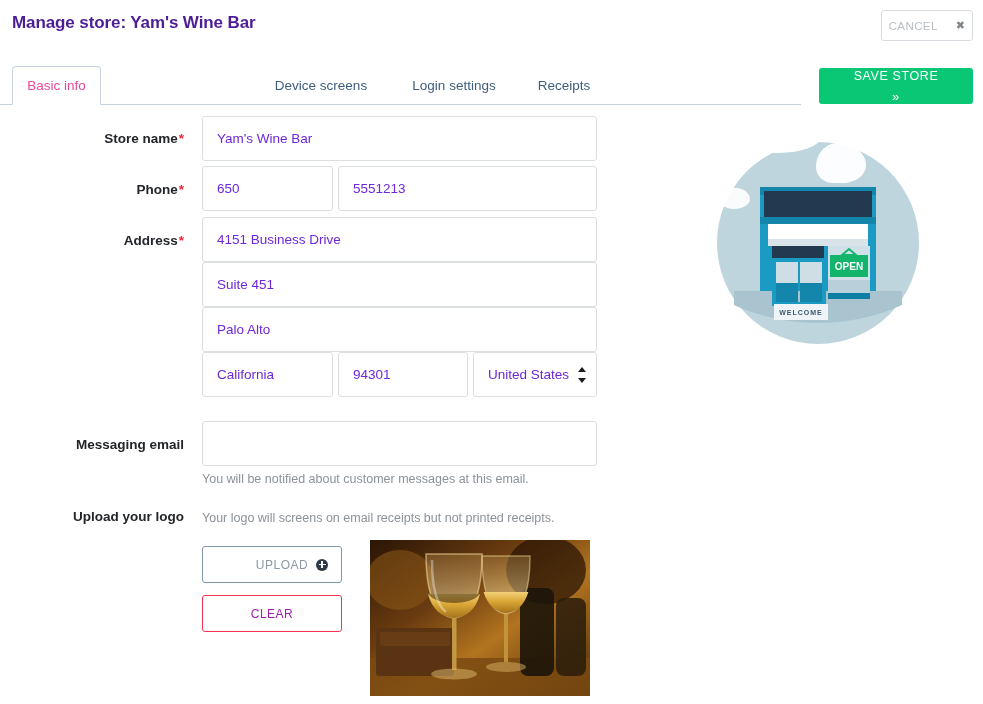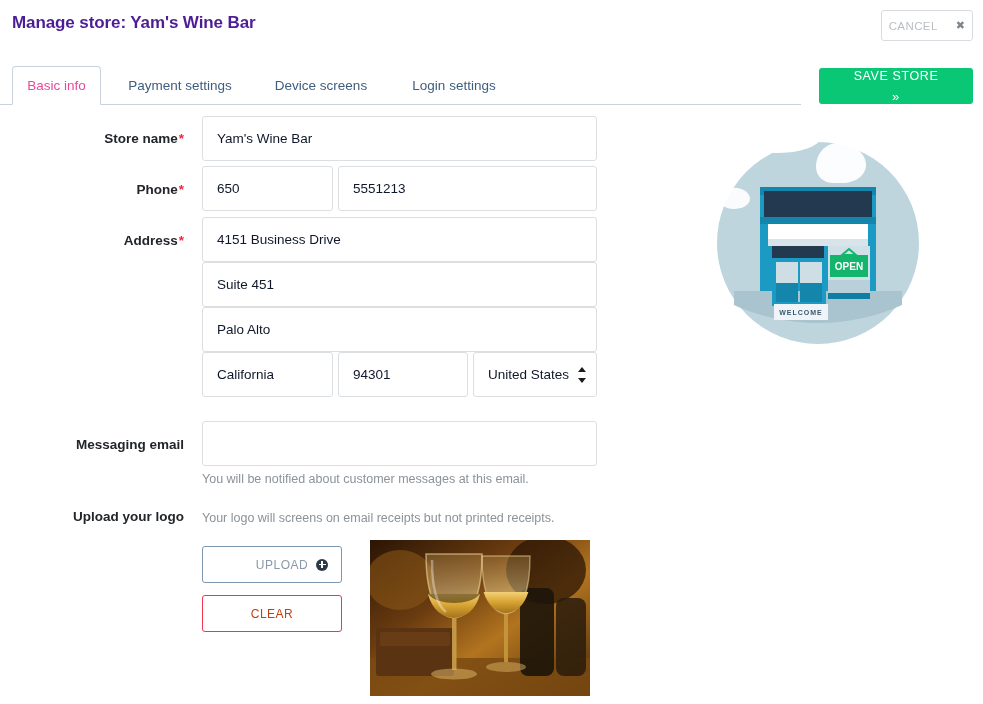--- a/index.html
+++ b/index.html
@@ -119,21 +119,21 @@
   .req { color: #f0263c; font-weight: bold; margin-left: 1px; }
 
   .field {
     position: absolute;
     border: 1px solid #dcdfe2;
     border-radius: 3px;
     background: #ffffff;
     box-sizing: border-box;
     font-family: "Liberation Sans", sans-serif;
     font-size: 13.5px;
-    color: #0f172a;
+    color: #6d28d9;
     padding: 0 14px;
     outline: none;
     height: 45px;
   }
   .field::placeholder { color: #9aa1a8; }
 
   select.field {
     padding-right: 26px;
     -webkit-appearance: none;
     appearance: none;
@@ -205,21 +205,21 @@
 
   .clear-button {
     position: absolute;
     left: 202px;
     top: 595px;
     width: 140px;
     height: 37px;
     border: 1px solid #f5334f;
     border-radius: 3px;
     background: #ffffff;
-    color: #c2410c;
+    color: #a21caf;
     font-size: 12px;
     letter-spacing: 0.5px;
     display: flex;
     align-items: center;
     justify-content: center;
     cursor: pointer;
     box-sizing: border-box;
   }
 
   
@@ -254,28 +254,28 @@
 
 <div class="save-button">
   <span>SAVE STORE</span>
   <span class="save-chevron">»</span>
 </div>
 
 <div class="tabbar">
   <div class="tab active" style="left:12px; width:89px;">
     <span>Basic info</span>
   </div>
-  <div class="tab" style="left:110px; width:140px;">
-    <span>Payment settings</span>
-  </div>
   <div class="tab" style="left:258px; width:126px;">
     <span>Device screens</span>
   </div>
   <div class="tab" style="left:395px; width:118px;">
     <span>Login settings</span>
+  </div>
+  <div class="tab" style="left:525px; width:78px;">
+    <span>Receipts</span>
   </div>
 </div>
 
 <div class="form-label" style="top:131px;">
   <span>Store name</span><span class="req">*</span>
 </div>
 <input class="field" style="left: 202px; top: 116px; width: 395px;" type="text" value="Yam's Wine Bar" placeholder="">
 
 <div class="form-label" style="top:182px;">
   <span>Phone</span><span class="req">*</span>

